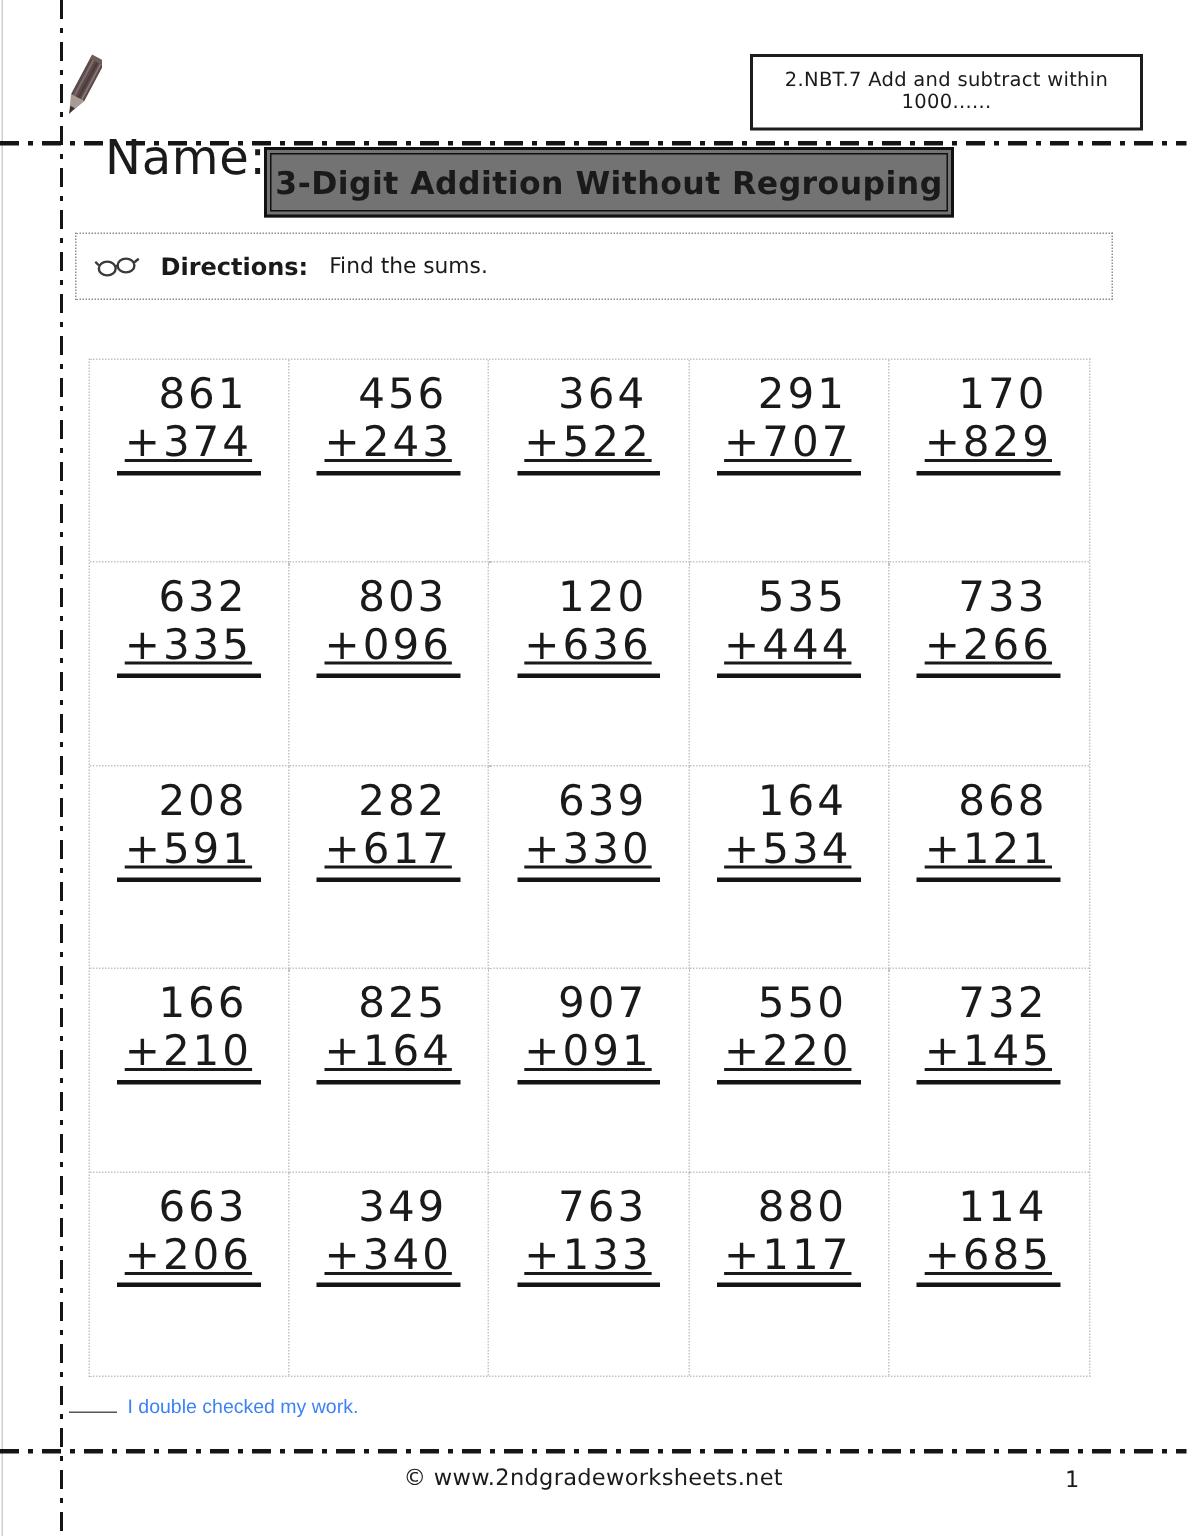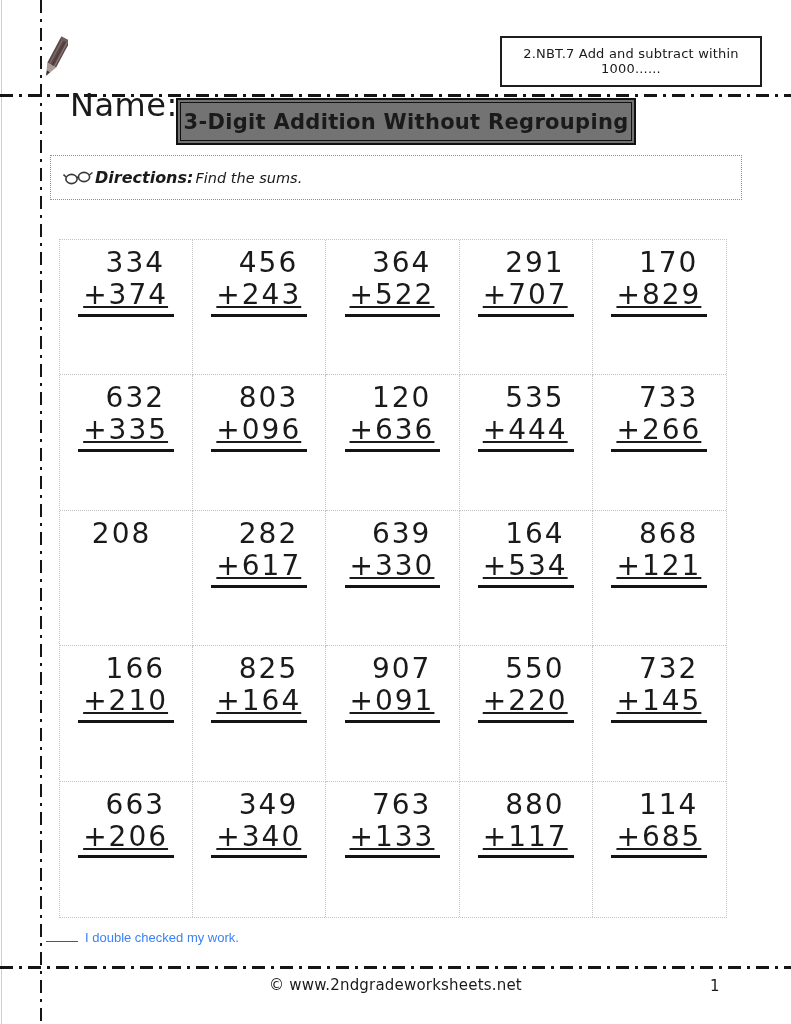--- a/index.html
+++ b/index.html
@@ -57,21 +57,21 @@
   .title-inner {
     width:100%; height:100%; border:1px solid #111;
     display:flex; align-items:center; justify-content:center;
     font-size:21px; font-weight:bold; letter-spacing:0.3px;
   }
 
   
   .directions-box {
     position:absolute; left:50px; top:155px; width:692px; height:45px;
     border:1px dotted #8f8f8f;
-    display:flex; align-items:center; gap:2px; padding-left:12px;font-style:italic;
+    display:flex; align-items:center; gap:14px; padding-left:12px;
   }
   .glasses { width:30px; height:17px; flex:0 0 auto; }
   .directions-label { font-size:16px; font-weight:bold; }
   .directions-text { font-size:14.5px; }
 
   
   .grid {
     position:absolute; left:59px; top:239px; width:668px; height:679px;
     display:grid;
     grid-template-columns:repeat(5,1fr);
@@ -157,21 +157,21 @@
       <path d="M26.4 6 L29.5 3.5"></path>
     </g>
   </svg>
   <span class="directions-label">Directions:</span>
   <span class="directions-text">Find the sums.</span>
 </div>
 
 <div class="grid" id="problems-grid">
     <div class="cell">
     <div class="problem">
-      <div class="prob-top">334</div>
+      <div class="prob-top">861</div>
       <div class="prob-addend">+374</div>
     </div>
   </div>
     <div class="cell">
     <div class="problem">
       <div class="prob-top">456</div>
       <div class="prob-addend">+243</div>
     </div>
   </div>
     <div class="cell">
@@ -218,20 +218,21 @@
   </div>
     <div class="cell">
     <div class="problem">
       <div class="prob-top">733</div>
       <div class="prob-addend">+266</div>
     </div>
   </div>
     <div class="cell">
     <div class="problem">
       <div class="prob-top">208</div>
+      <div class="prob-addend">+591</div>
     </div>
   </div>
     <div class="cell">
     <div class="problem">
       <div class="prob-top">282</div>
       <div class="prob-addend">+617</div>
     </div>
   </div>
     <div class="cell">
     <div class="problem">

